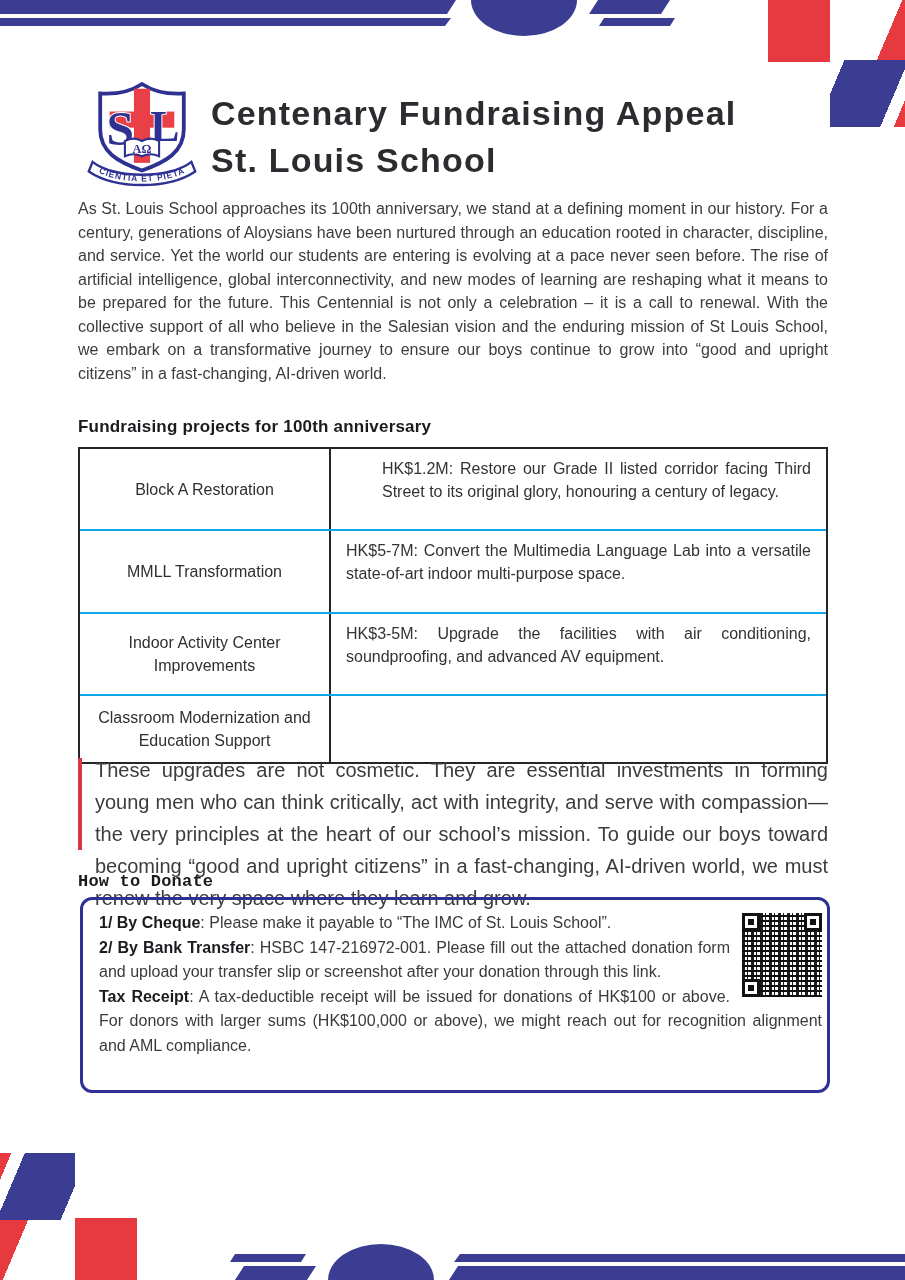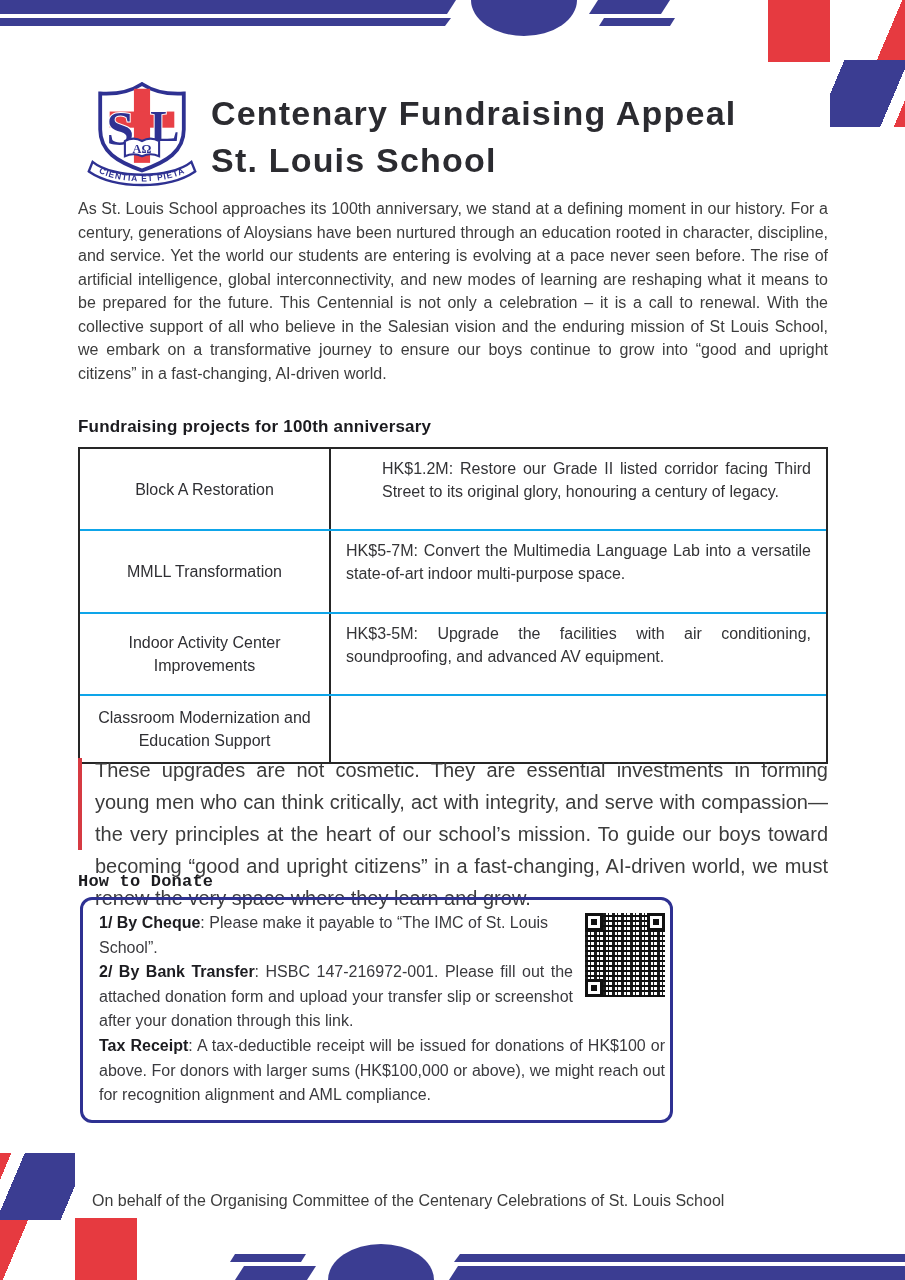--- a/index.html
+++ b/index.html
@@ -42,21 +42,21 @@
   .tname { border-right:2px solid #262626; display:flex; align-items:center; justify-content:center;
            text-align:center; padding:10px 16px; font-size:16px; color:#2f2f33; line-height:23px; }
   .tdesc { padding:9px 15px 26px 15px; font-size:16px; line-height:22.7px; color:#333336; text-align:justify; }
 
   
   .quote { position:absolute; top:754px; left:78px; width:750px; padding-left:17px;
            font-size:20px; line-height:32px; color:#3c3c3c; text-align:justify; }
   .quote::before { content:""; position:absolute; left:0; top:4px; width:4px; height:92px; background:#d63a42; }
 
   
-  .donate-box { position:absolute; top:897px; left:80px; width:593px; min-height:196px;
+  .donate-box { position:absolute; top:897px; left:80px; width:750px; min-height:196px;
                 border:3px solid #2e3192; border-radius:12px; padding:11px 5px 12px 16px;
                 font-size:16px; line-height:24.6px; color:#3a3a3e; }
   .donate-box p { margin:0; }
   .donate-box .jst { text-align:justify; }
   .blk { font-weight:bold; color:#1c1c20; }
 
   
   .qr { float:right; width:80px; height:84px; margin:2px 0 6px 12px; position:relative; background:#fff;
         background-image:
           repeating-linear-gradient(90deg, rgba(17,17,17,.95) 0 3px, transparent 3px 5px, rgba(17,17,17,.95) 5px 6px, transparent 6px 9px),
@@ -142,21 +142,20 @@
       <span class="f f1"></span>
       <span class="f f2"></span>
       <span class="f f3"></span>
     </div>
     <p><span class="blk">1/ By Cheque</span><span>: Please make it payable to “The IMC of St. Louis School”.</span></p>
     <p class="jst"><span class="blk">2/ By Bank Transfer</span><span>: HSBC 147-216972-001. Please fill out the attached donation form and upload your transfer slip or screenshot after your donation through this link.</span></p>
     <p class="jst"><span class="blk">Tax Receipt</span><span>: A tax-deductible receipt will be issued for donations of HK$100 or above. For donors with larger sums (HK$100,000 or above), we might reach out for recognition alignment and AML compliance.</span></p>
   </div>
 
 
-  <p class="closing">On behalf of the Organising Committee of the Centenary Celebrations of St. Louis School</p>
 
   <div class="corner corner-bl">
     <div class="sq-red"></div>
     <div class="rect-tr"></div>
     <div class="sq-blue"></div>
   </div>
 
   <svg class="strip strip-bottom" viewBox="0 0 905 60" xmlns="http://www.w3.org/2000/svg">
     <polygon points="0,0 456,0 447,14 0,14" fill="#3b3d92"></polygon>
     <polygon points="0,18 451,18 445,26 0,26" fill="#3b3d92"></polygon>

